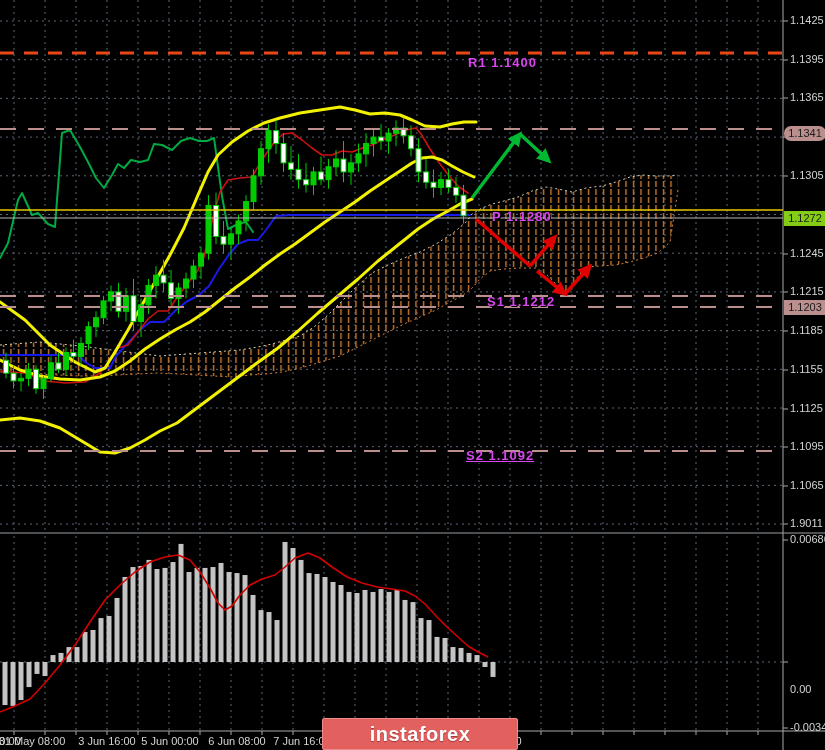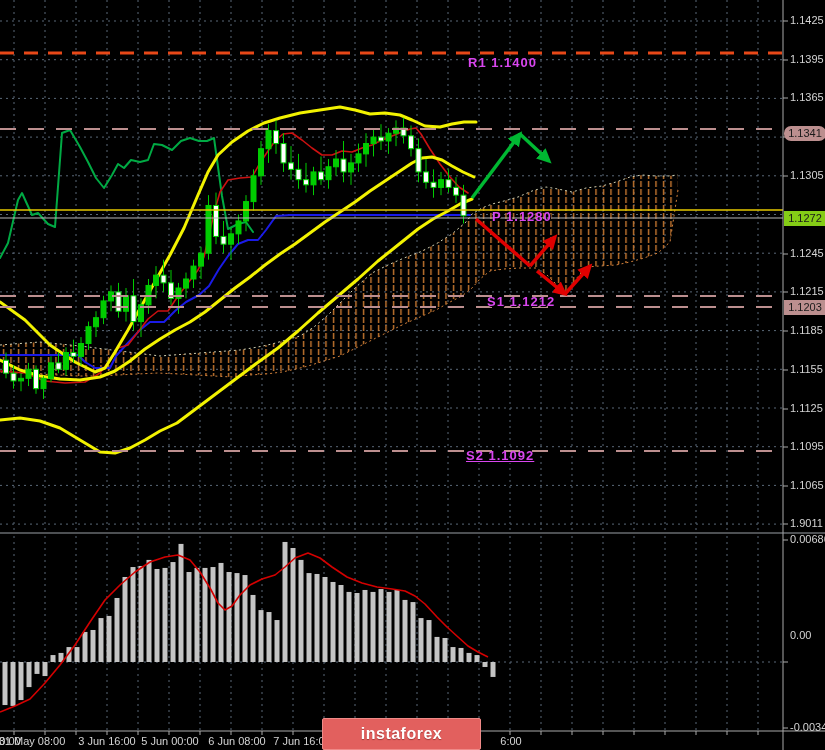--- a/index.html
+++ b/index.html
@@ -8,24 +8,24 @@
   svg{position:absolute;left:0;top:0;}
   .lbl{position:absolute;color:#d4d4d4;font-size:11px;white-space:nowrap;}
   .price-lbl{left:790px;}
   .price-box{position:absolute;left:784px;width:42px;height:15px;font-size:11px;color:#1a1a1a;
              text-align:center;line-height:15px;}
   .time-lbl{top:735px;transform:translateX(-50%);color:#d4d4d4;font-size:11px;}
   .pivot-lbl{position:absolute;color:#d946ef;font-size:13px;font-weight:bold;
              letter-spacing:1px;text-shadow:1px 1px 0 #000;white-space:nowrap;}
   .chart-title{position:absolute;left:338px;top:31px;color:#ff1c1c;font-size:19px;
                letter-spacing:1px;white-space:nowrap;}
-  .logo{position:absolute;left:322px;top:718px;width:159px;height:32px;background:#e2605e;
+  .logo{position:absolute;left:322px;top:718px;width:196px;height:32px;background:#e2605e;
         border:1px solid #ef8a88;border-radius:2px;box-sizing:border-box;
         display:flex;align-items:center;justify-content:center;
-        color:#fff;font-size:16px;font-weight:bold;letter-spacing:0.5px;
+        color:#fff;font-size:20px;font-weight:bold;letter-spacing:0.5px;
         text-shadow:0 1px 1px #a03737;}
 </style>
 </head>
 <body>
 
 <div class="stage">
   <svg id="chart" width="825" height="750">
     <defs>
       <pattern id="hatch" width="7.5" height="8" patternUnits="userSpaceOnUse">
         <path d="M3.5 0 V8" stroke="#c87830" stroke-width="1.4" stroke-dasharray="3 2"></path>
@@ -392,21 +392,21 @@
       <div class="lbl price-lbl" style="top: 402px;">1.1125</div>
       <div class="lbl price-lbl" style="top: 440px;">1.1095</div>
       <div class="lbl price-lbl" style="top: 479px;">1.1065</div>
       <div class="lbl price-lbl" style="top: 517px;">1.9011</div>
       <div class="price-box" style="top: 126px; background: rgb(188, 143, 143); border-radius: 7px;">1.1341</div>
       <div class="price-box" style="top: 210.5px; background: #84cc16;">1.1272</div>
       <div class="price-box" style="top: 299.5px; background: rgb(188, 143, 143);">1.1203</div>
     </div>
   <div id="macd-labels">
       <div class="lbl price-lbl" style="top: 533px;">0.00686</div>
-      <div class="lbl price-lbl" style="top: 629px;">0.00</div>
+      <div class="lbl price-lbl" style="top: 683px;">0.00</div>
       <div class="lbl price-lbl" style="top: 721px;">-0.00348</div>
     </div>
   <div id="time-labels">
       <div class="lbl time-lbl" style="left: 10px;">0:00</div>
       <div class="lbl time-lbl" style="left: 32px;">31 May 08:00</div>
       <div class="lbl time-lbl" style="left: 107px;">3 Jun 16:00</div>
       <div class="lbl time-lbl" style="left: 170px;">5 Jun 00:00</div>
       <div class="lbl time-lbl" style="left: 237px;">6 Jun 08:00</div>
       <div class="lbl time-lbl" style="left: 302px;">7 Jun 16:00</div>
       <div class="lbl time-lbl" style="left: 511px;">6:00</div>

